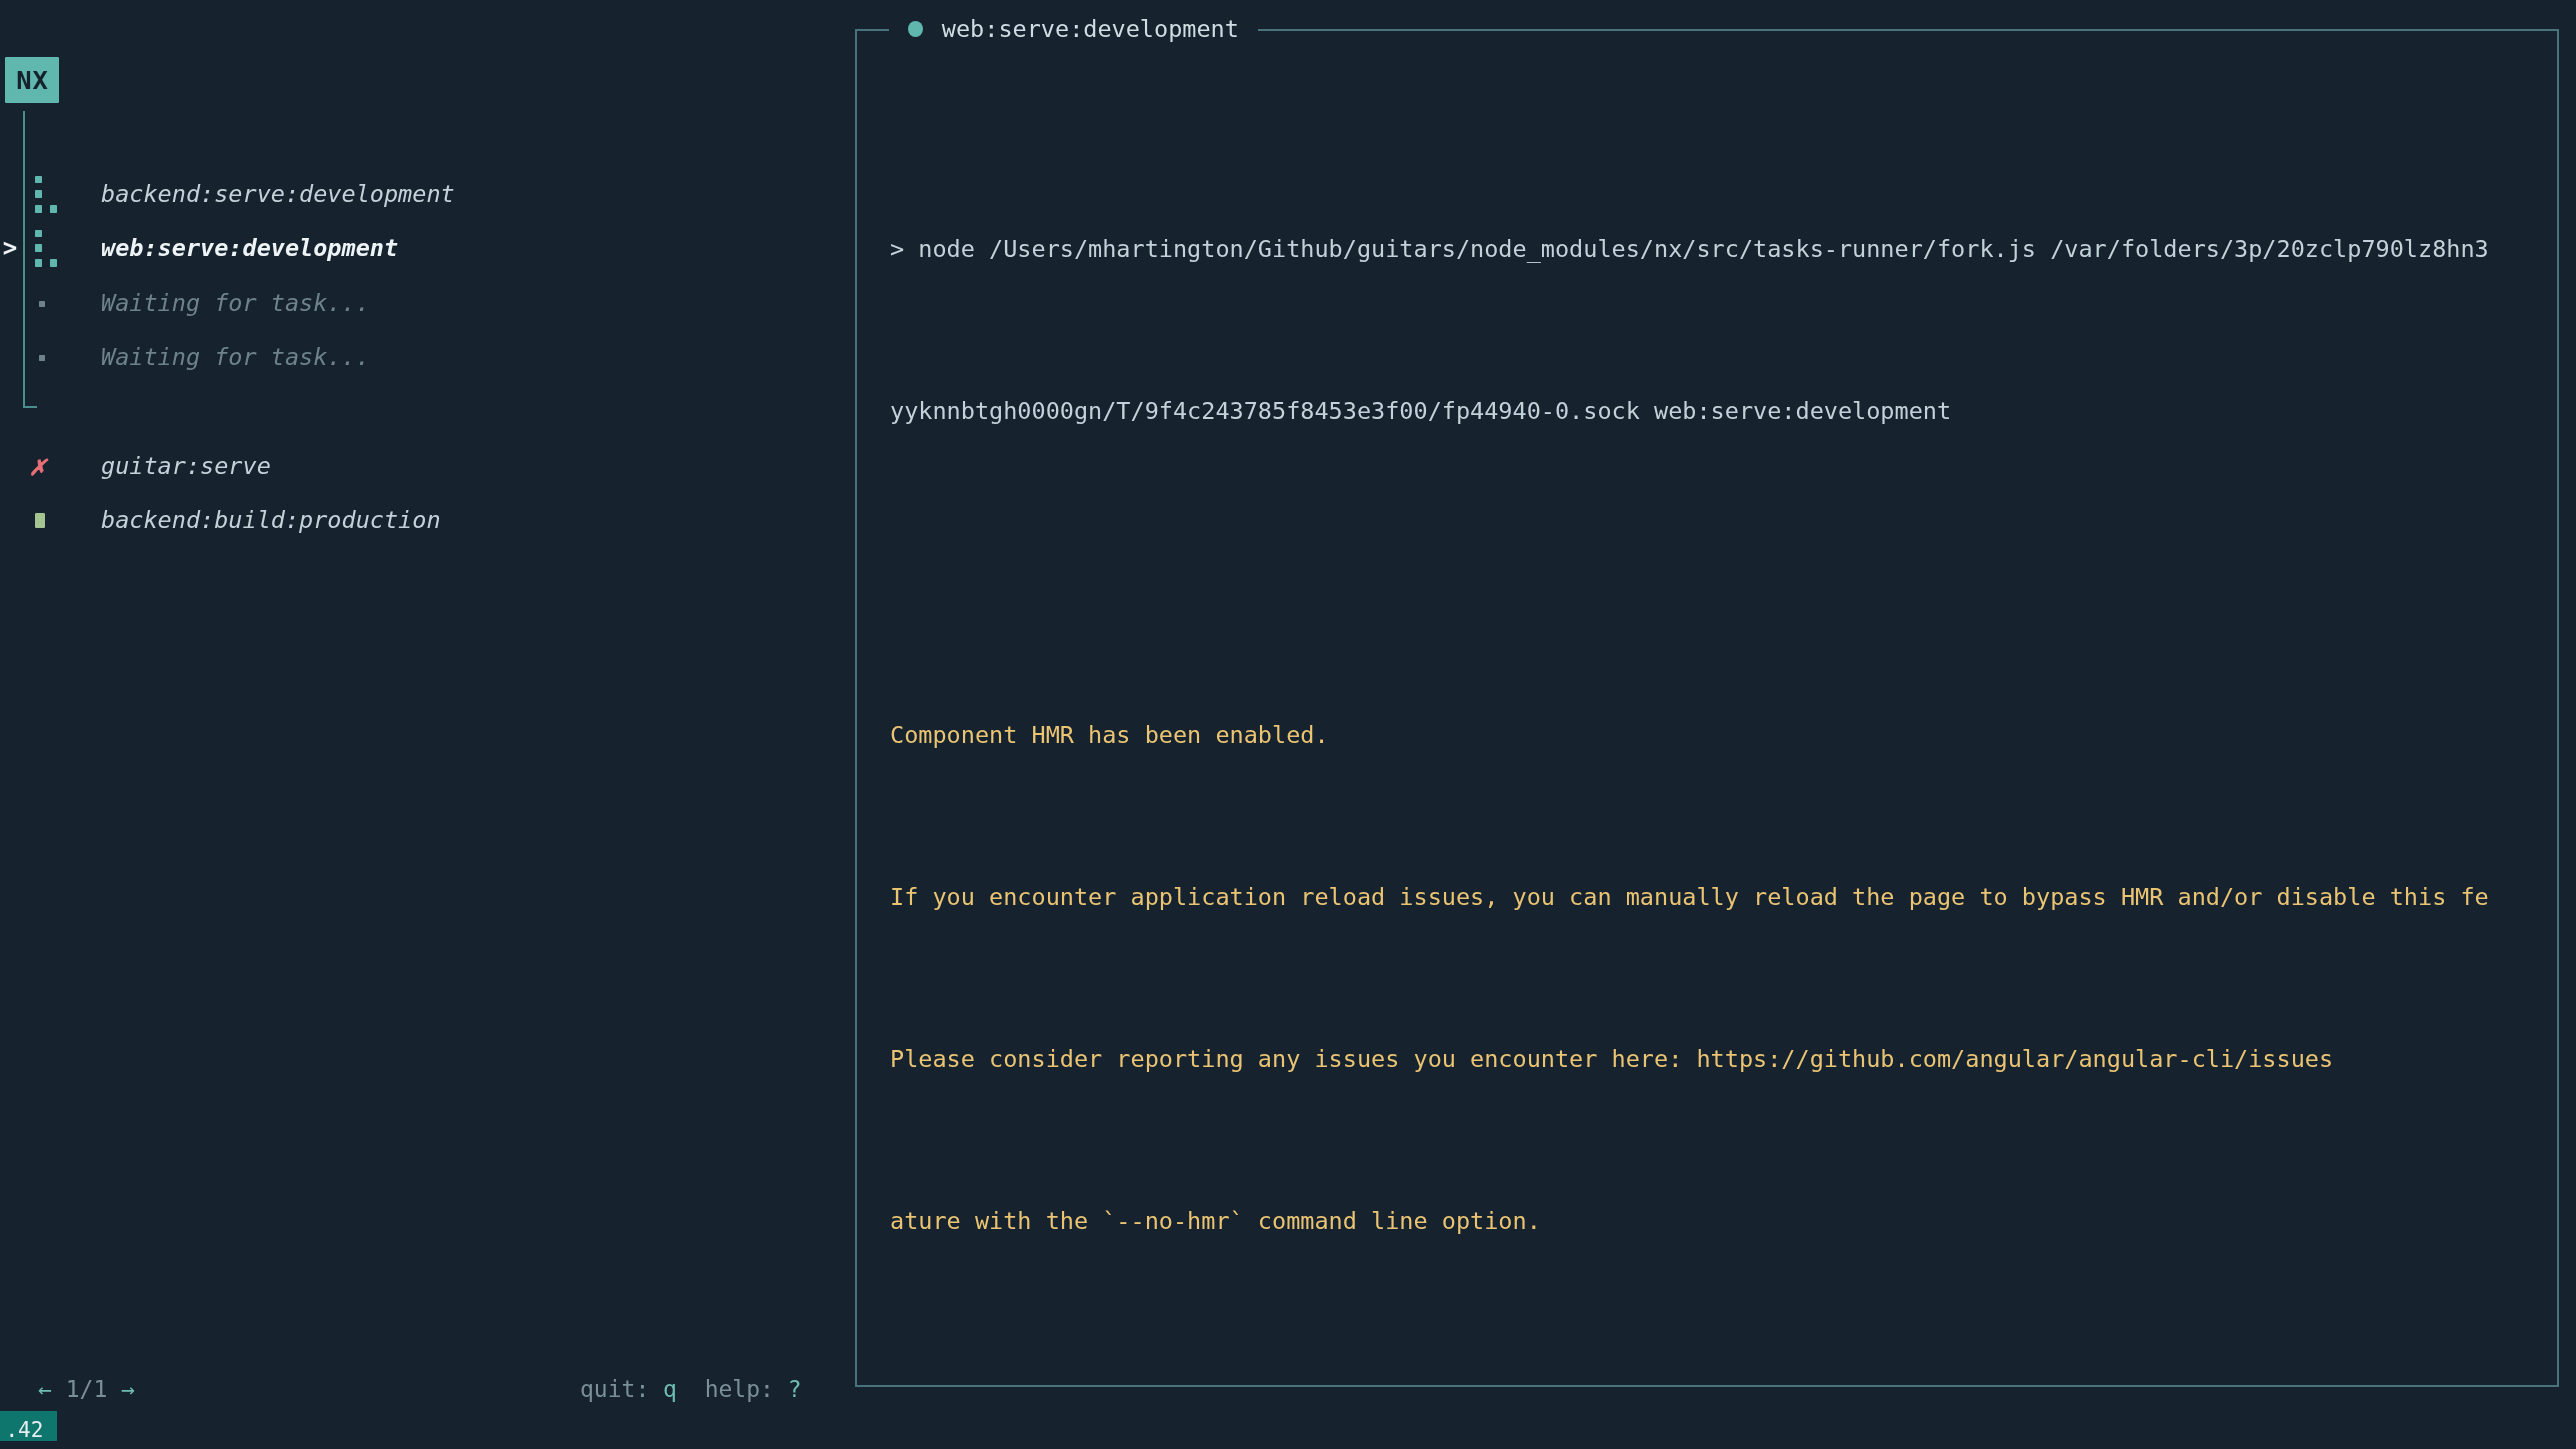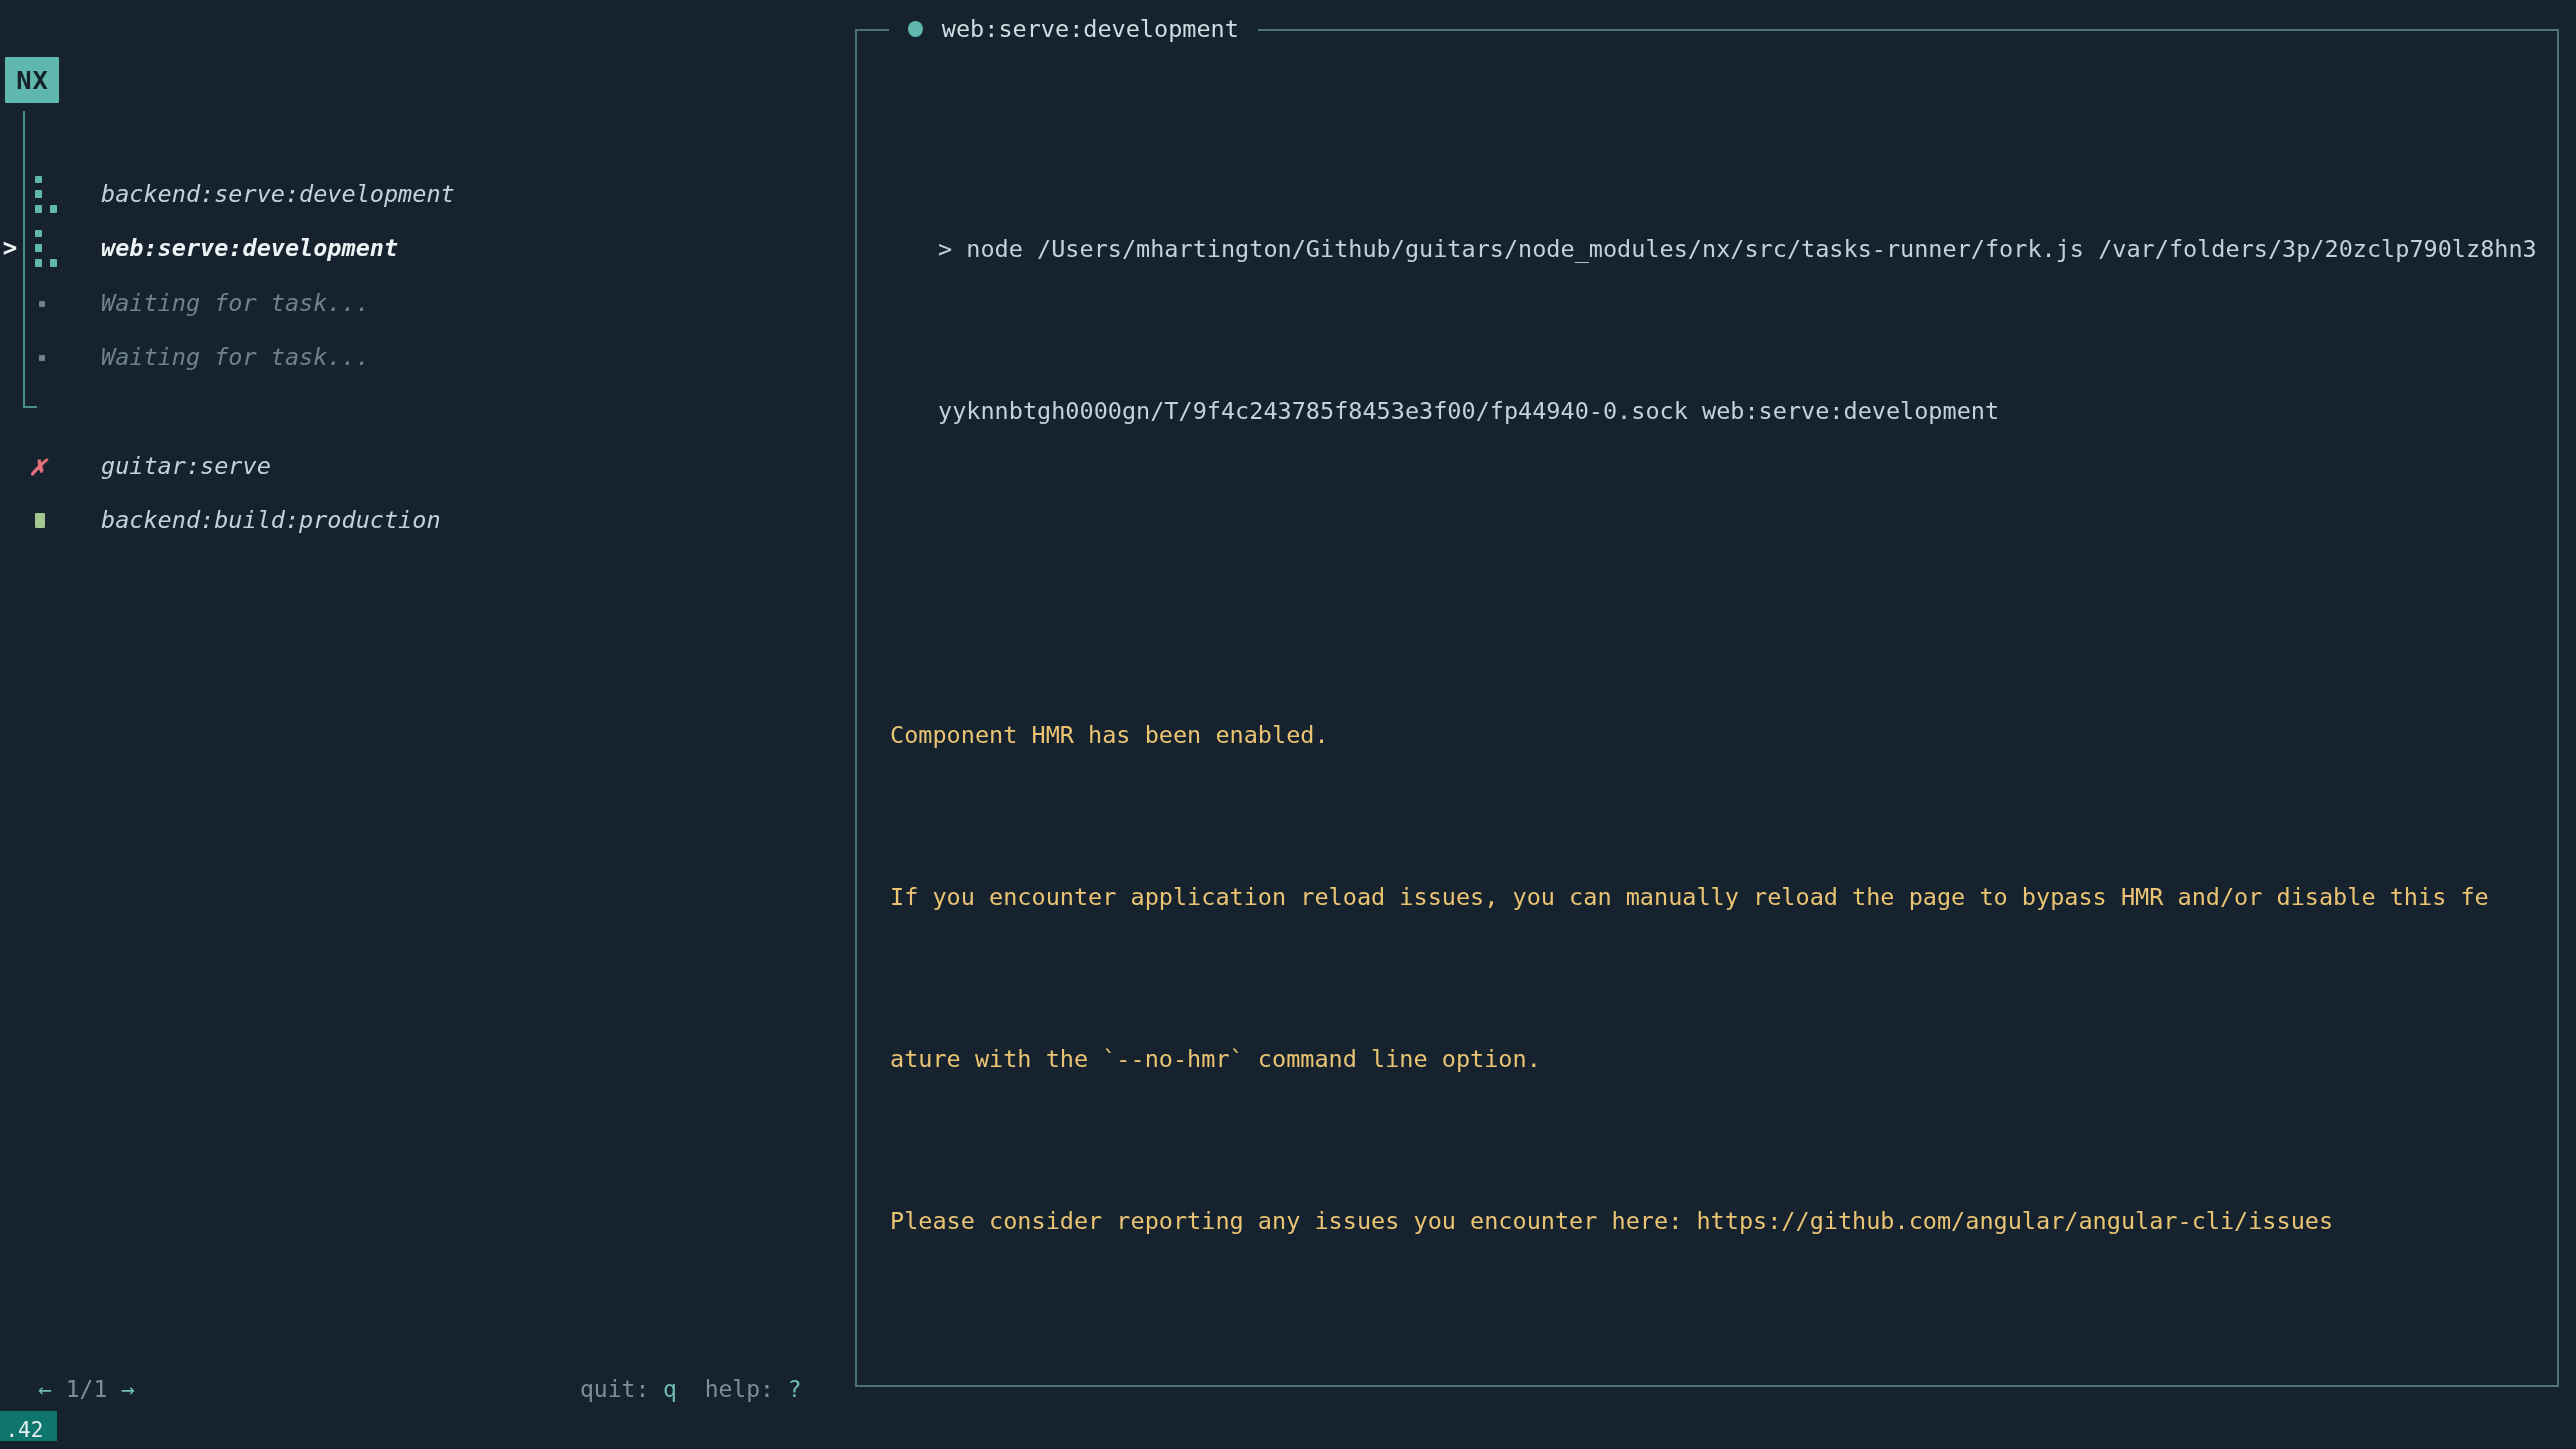--- a/index.html
+++ b/index.html
@@ -57,21 +57,21 @@
     display:flex;align-items:center;background:#16232e;
     padding:0 19px;gap:19px;
   }
   .panel-dot{width:14.8px;height:16px;border-radius:50%;background:#5fb7ae;}
   .panel-title{font-size:23.5px;color:#cfdde2;white-space:pre;}
   .terminal{
     position:absolute;left:33px;top:83px;right:20px;
     font-size:23.5px;line-height:54px;white-space:pre;
   }
   .line{height:54px;}
-  .txt{color:#c3d2d9;margin-left:48px;}
+  .txt{color:#c3d2d9;}
   .yellow{color:#eac473;}
   
   .pager{
     position:absolute;left:38px;top:1362px;height:54px;line-height:54px;
     font-size:23px;white-space:pre;
   }
   .pager .arrow{color:#6fbcb4;}
   .pager .pages{color:#7b8f9a;}
   .hints{
     position:absolute;left:580px;top:1362px;height:54px;line-height:54px;
@@ -140,22 +140,22 @@
       <span class="panel-dot"></span>
       <span class="panel-title">web:serve:development</span>
     </div>
 
     <div class="terminal">
       <div class="line"><span class="txt">&gt; node /Users/mhartington/Github/guitars/node_modules/nx/src/tasks-runner/fork.js /var/folders/3p/20zclp790lz8hn3</span></div>
       <div class="line"><span class="txt">yyknnbtgh0000gn/T/9f4c243785f8453e3f00/fp44940-0.sock web:serve:development</span></div>
       <div class="line"></div>
       <div class="line"><span class="yellow">Component HMR has been enabled.</span></div>
       <div class="line"><span class="yellow">If you encounter application reload issues, you can manually reload the page to bypass HMR and/or disable this fe</span></div>
+      <div class="line"><span class="yellow">Please consider reporting any issues you encounter here: https://github.com/angular/angular-cli/issues</span></div>
       <div class="line"><span class="yellow">ature with the `--no-hmr` command line option.</span></div>
-      <div class="line"><span class="yellow">Please consider reporting any issues you encounter here: https://github.com/angular/angular-cli/issues</span></div>
       <div class="line"></div>
 
       
 
       
 
       
 
       
 

